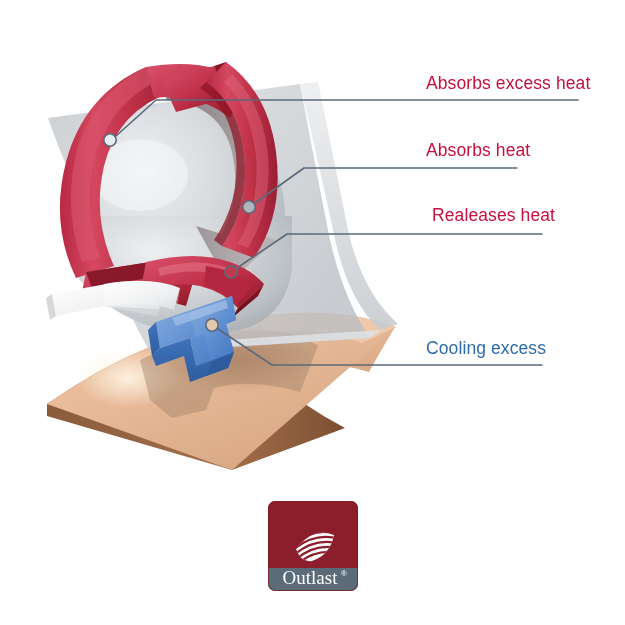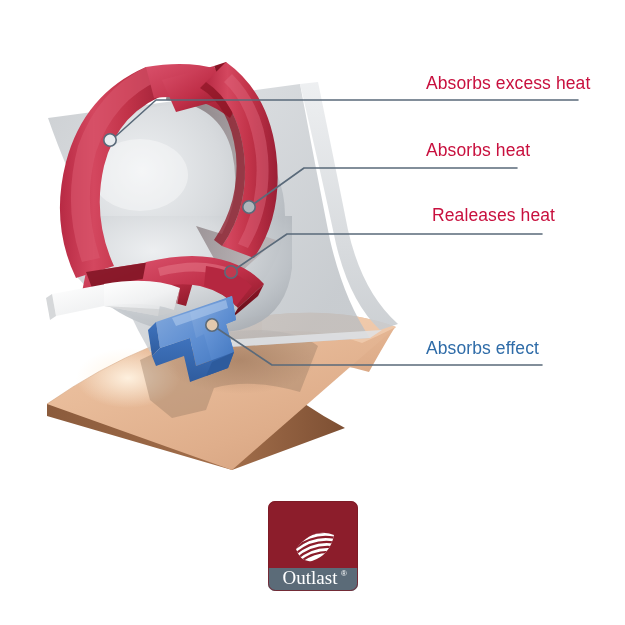--- a/index.html
+++ b/index.html
@@ -279,21 +279,21 @@
       <circle cx="110" cy="140" r="6.2" fill="#e9ecef" stroke="#5a6a7a" stroke-width="1.6"></circle>
       <circle cx="249" cy="207" r="6.2" fill="#b0b6bb" stroke="#5a6a7a" stroke-width="1.6"></circle>
       <circle cx="231" cy="272" r="6.2" fill="#c03a4f" stroke="#5a6a7a" stroke-width="1.6"></circle>
       <circle cx="212" cy="325" r="6.2" fill="#e3c9ad" stroke="#5a6a7a" stroke-width="1.6"></circle>
     </g>
   </svg>
 
   <div class="callout-label" id="lbl-absorbs">Absorbs excess heat</div>
   <div class="callout-label" id="lbl-stores">Absorbs heat</div>
   <div class="callout-label" id="lbl-release">Realeases heat</div>
-  <div class="callout-label" id="lbl-cooling">Absorbs effect</div>
+  <div class="callout-label" id="lbl-cooling">Cooling excess</div>
 
   <div id="logo-wrap">
     <svg viewBox="0 0 90 90" width="90" height="90">
       <defs>
         <clipPath id="logoRound">
           <rect x="0" y="0" width="90" height="90" rx="7" ry="7"></rect>
         </clipPath>
         <clipPath id="swooshClip">
           <path d="M 28,48 Q 45,26 66,34 Q 62,54 44,60 Q 33,62 28,48 Z"></path>
         </clipPath>

